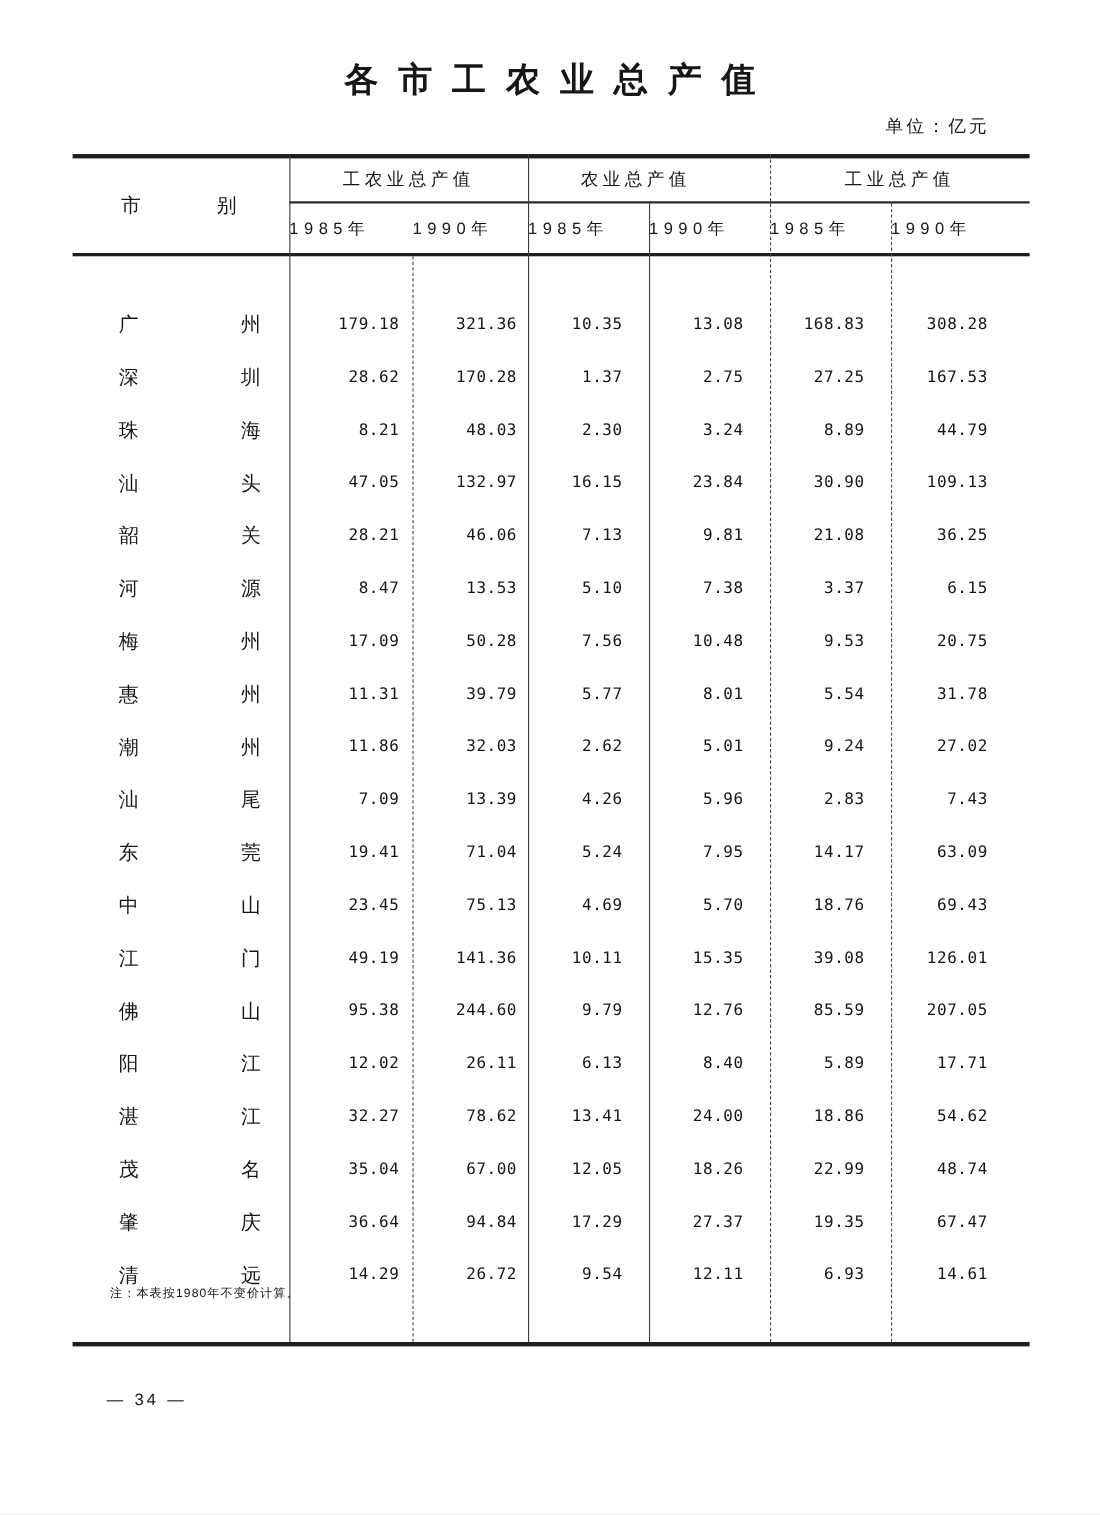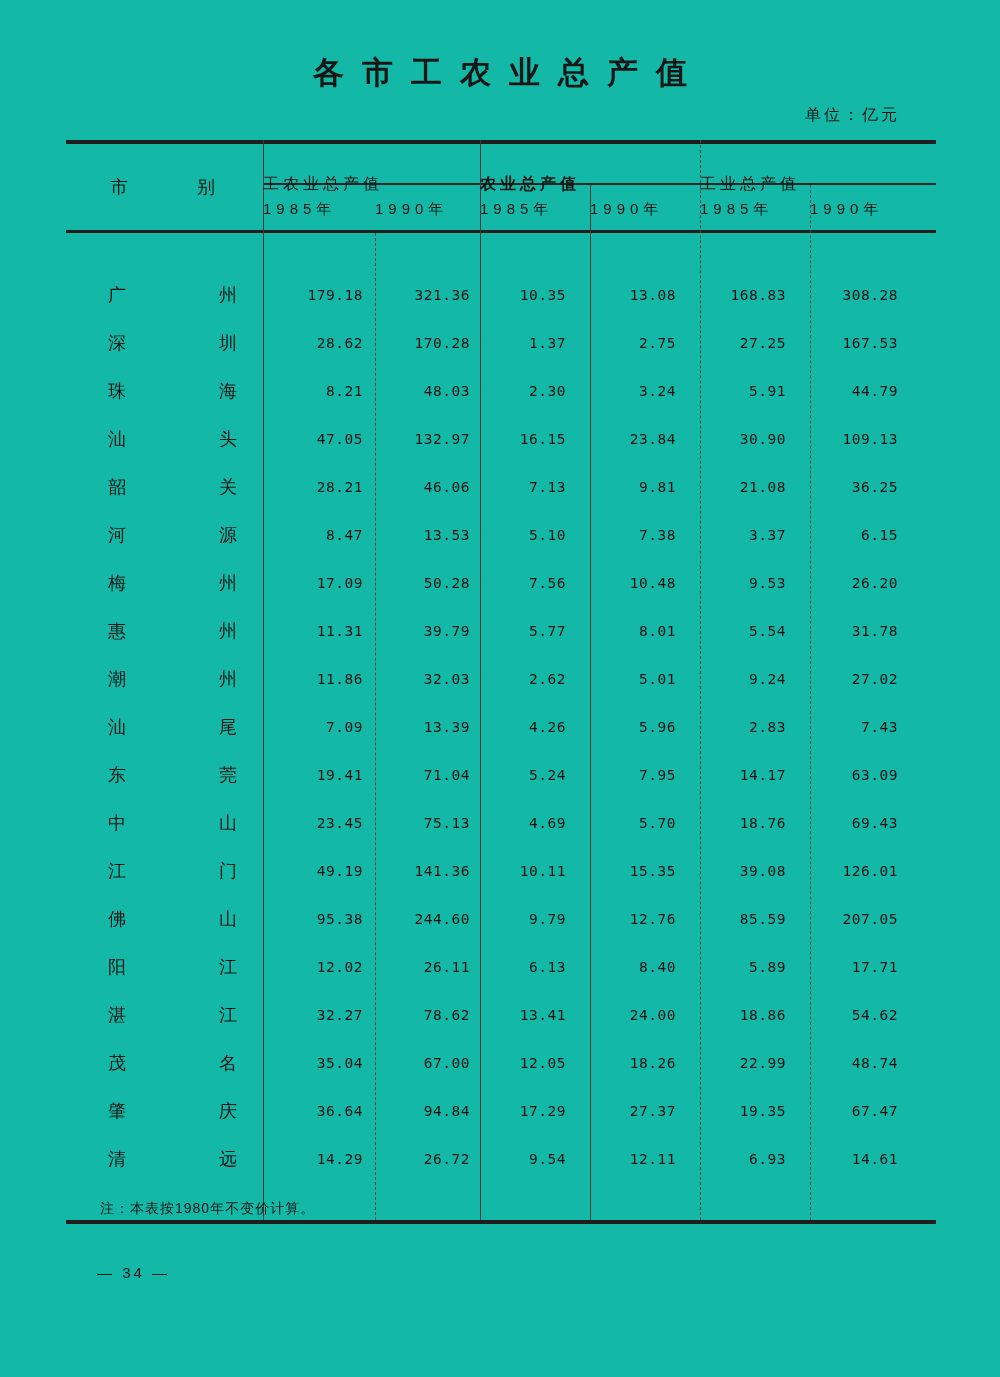--- a/index.html
+++ b/index.html
@@ -1,19 +1,19 @@
 <!DOCTYPE html>
 <html><head>
 <meta charset="utf-8">
 <style>
   * { margin:0; padding:0; box-sizing:border-box; }
   html,body { background:#e8e8e6; }
   .page {
     position:relative; width:1000px; height:1377px; margin:0 auto;
-    background:#14b8a6; color:#161616;
+    background:#ffffff; color:#161616;
     font-family:"Liberation Sans", sans-serif;
     overflow:hidden;
   }
   .title {
     position:absolute; top:52px; left:0; right:0;
     text-align:center; font-size:31px; font-weight:bold;
     letter-spacing:18px; padding-left:18px;
   }
   .unit {
     position:absolute; top:105px; right:100px;
@@ -33,24 +33,24 @@
   .v5 { left:634px; top:0;    height:1080px; border-left-style:dashed; border-left-color:#454545; }
   .v6 { left:744px; top:45px; height:1035px; border-left-style:dashed; border-left-color:#4a4a4a; }
 
   .hcell-city {
     position:absolute; left:0; top:4px; width:197px; height:86px;
     display:flex; align-items:center; justify-content:space-between;
     padding:0 48px 0 44px; font-size:18px;
   }
   .glabel {
     position:absolute; top:5px; height:38px; line-height:38px;
-    text-align:left; font-size:16px; letter-spacing:4px;margin-top:20px;
+    text-align:center; font-size:16px; letter-spacing:4px;
   }
   .g1 { left:197px; width:217px; }
-  .g2 { left:414px; width:220px;font-weight:bold; }
+  .g2 { left:402px; width:220px; }
   .g3 { left:634px; width:236px; }
   .ycell {
     position:absolute; top:47px; height:43px; line-height:43px;
     text-align:left; font-size:15px; letter-spacing:5px;
     white-space:nowrap;
   }
   .y1a { left:197px; width:112px; }
   .y1b { left:309px; width:105px; }
   .y2a { left:414px; width:110px; }
   .y2b { left:524px; width:110px; }
@@ -72,22 +72,22 @@
     font-size:14.5px; letter-spacing:0.5px; color:#141414;
   }
   .cell.n0 { width:112px; padding-right:12px; }
   .cell.n1 { width:105px; padding-right:10px; }
   .cell.n2 { width:110px; padding-right:24px; }
   .cell.n3 { width:110px; padding-right:24px; }
   .cell.n4 { width:110px; padding-right:24px;text-align:right; }
   .cell.n5 { width:126px; padding-right:38px; }
 
   .footnote {
-    position:absolute; left:100px; top:1200px;
-    font-size:14px; letter-spacing:1px;
+    position:absolute; left:100px; top:1168px;
+    font-size:11px; letter-spacing:1px;
   }
   .pagenum {
     position:absolute; left:97px; top:1264px;
     font-size:15px; letter-spacing:3px;
   }
 </style>
 </head>
 <body>
 
 <div class="page">
@@ -153,21 +153,21 @@
         </div>
         <div class="trow">
           <div class="cell city">
             <span>珠</span>
             <span>海</span>
           </div>
           <div class="cell num n0">8.21</div>
           <div class="cell num n1">48.03</div>
           <div class="cell num n2">2.30</div>
           <div class="cell num n3">3.24</div>
-          <div class="cell num n4">5.91</div>
+          <div class="cell num n4">8.89</div>
           <div class="cell num n5">44.79</div>
         </div>
         <div class="trow">
           <div class="cell city">
             <span>汕</span>
             <span>头</span>
           </div>
           <div class="cell num n0">47.05</div>
           <div class="cell num n1">132.97</div>
           <div class="cell num n2">16.15</div>
@@ -202,21 +202,21 @@
         <div class="trow">
           <div class="cell city">
             <span>梅</span>
             <span>州</span>
           </div>
           <div class="cell num n0">17.09</div>
           <div class="cell num n1">50.28</div>
           <div class="cell num n2">7.56</div>
           <div class="cell num n3">10.48</div>
           <div class="cell num n4">9.53</div>
-          <div class="cell num n5">26.20</div>
+          <div class="cell num n5">20.75</div>
         </div>
         <div class="trow">
           <div class="cell city">
             <span>惠</span>
             <span>州</span>
           </div>
           <div class="cell num n0">11.31</div>
           <div class="cell num n1">39.79</div>
           <div class="cell num n2">5.77</div>
           <div class="cell num n3">8.01</div>

